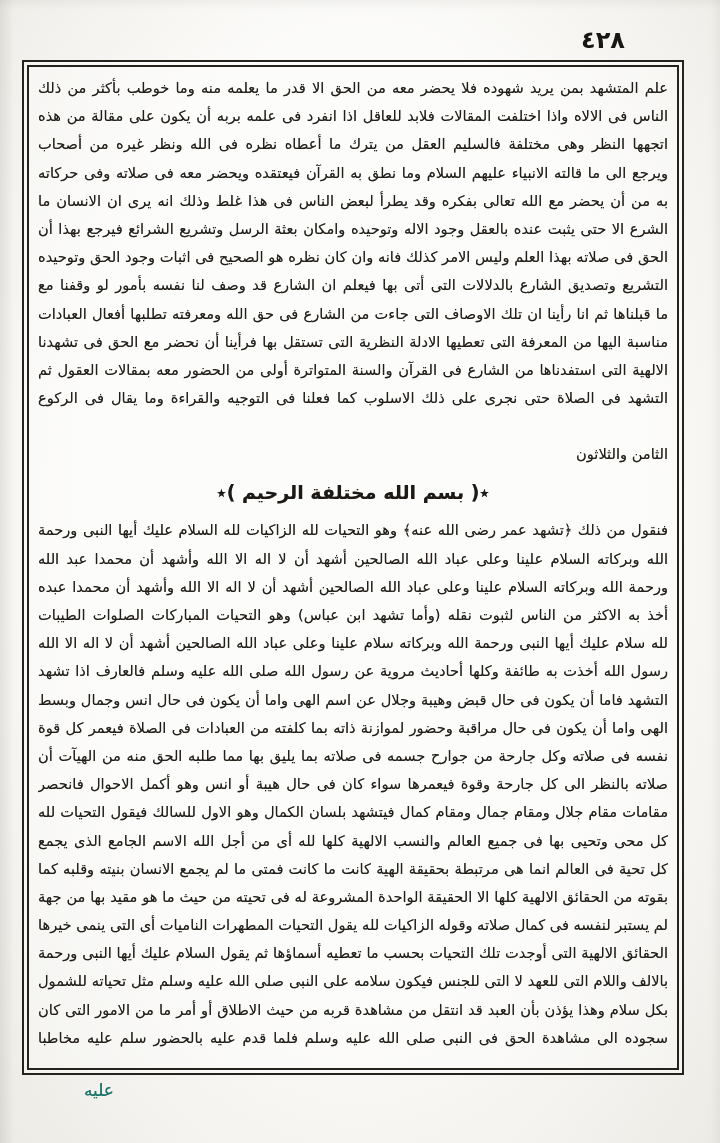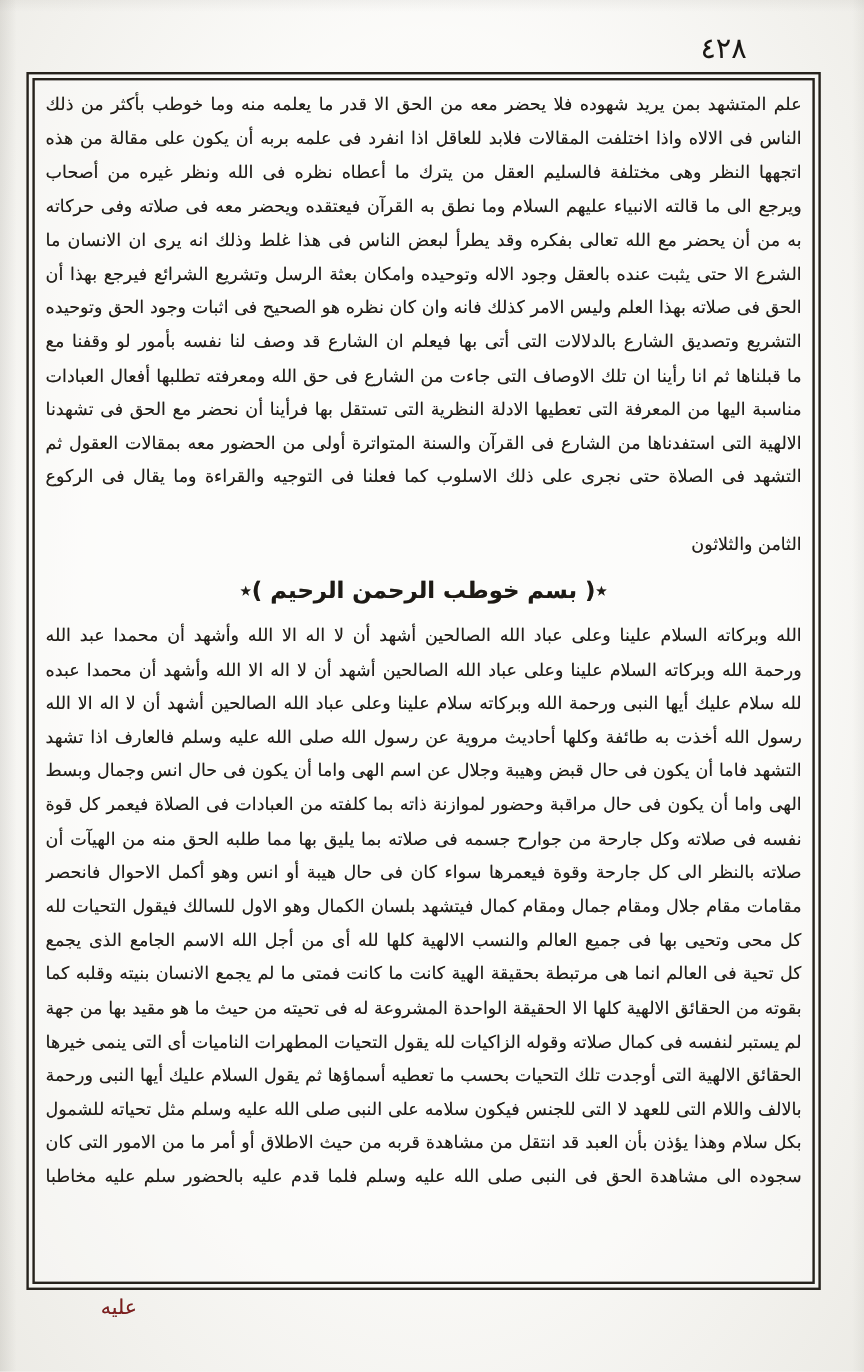--- a/index.html
+++ b/index.html
@@ -23,21 +23,21 @@
       linear-gradient(180deg, rgba(60,55,45,0.05) 0, rgba(60,55,45,0) 10px),
       radial-gradient(ellipse at 50% 45%, rgba(255,255,255,0.6) 55%, rgba(90,84,70,0.06) 100%);
   }
   .page-number {
     position: absolute;
     top: 26px;
     left: 578px;
     width: 50px;
     text-align: center;
     font-size: 24px;
-    font-weight: normal;
+    font-weight: bold;
     letter-spacing: 1px;
     color: #191713;
     direction: rtl;
   }
   .frame {
     position: absolute;
     left: 22px;
     top: 60px;
     width: 662px;
     height: 1015px;
@@ -80,21 +80,21 @@
     line-height: 48px;
     color: #1d1a15;
     text-shadow: 0 0 0.4px rgba(30,26,20,0.5);
   }
   .catchword {
     position: absolute;
     left: 84px;
     top: 1080px;
     font-size: 17px;
     direction: rtl;
-    color: #7f1d1d;
+    color: #0f766e;
     text-shadow: 0 0 0.4px rgba(30,26,20,0.5);
   }
 </style>
 </head>
 <body>
 
 <div class="scan-shade"></div>
 
 <div class="page-number">٤٢٨</div>
 
@@ -111,25 +111,27 @@
         <div class="text-line">الحق فى صلاته بهذا العلم وليس الامر كذلك فانه وان كان نظره هو الصحيح فى اثبات وجود الحق وتوحيده وامكان</div>
         <div class="text-line">التشريع وتصديق الشارع بالدلالات التى أتى بها فيعلم ان الشارع قد وصف لنا نفسه بأمور لو وقفنا مع العقل دونه</div>
         <div class="text-line">ما قبلناها ثم انا رأينا ان تلك الاوصاف التى جاءت من الشارع فى حق الله ومعرفته تطلبها أفعال العبادات وهى أقرب</div>
         <div class="text-line">مناسبة اليها من المعرفة التى تعطيها الادلة النظرية التى تستقل بها فرأينا أن نحضر مع الحق فى تشهدنا وصلاتنا بالمعرفة</div>
         <div class="text-line">الالهية التى استفدناها من الشارع فى القرآن والسنة المتواترة أولى من الحضور معه بمقالات العقول ثم ننظر فيما ورد من</div>
         <div class="text-line">التشهد فى الصلاة حتى نجرى على ذلك الاسلوب كما فعلنا فى التوجيه والقراءة وما يقال فى الركوع والسجود انتهى الجزء</div>
       </div>
 
     <div class="text-line short-line">الثامن والثلاثون</div>
 
-    <div class="basmala">٭( بسم خوطب الرحمن الرحيم )٭</div>
+    <div class="basmala">٭( بسم الله مختلفة الرحيم )٭</div>
 
     <div class="para">
+        <div class="text-line">فنقول من ذلك ﴿تشهد عمر رضى الله عنه﴾ وهو التحيات لله الزاكيات لله السلام عليك أيها النبى ورحمة</div>
         <div class="text-line">الله وبركاته السلام علينا وعلى عباد الله الصالحين أشهد أن لا اله الا الله وأشهد أن محمدا عبد الله ورسوله أخذت</div>
         <div class="text-line">ورحمة الله وبركاته السلام علينا وعلى عباد الله الصالحين أشهد أن لا اله الا الله وأشهد أن محمدا عبده ورسوله</div>
+        <div class="text-line">أخذ به الاكثر من الناس لثبوت نقله (وأما تشهد ابن عباس) وهو التحيات المباركات الصلوات الطيبات</div>
         <div class="text-line">لله سلام عليك أيها النبى ورحمة الله وبركاته سلام علينا وعلى عباد الله الصالحين أشهد أن لا اله الا الله وأن محمدا</div>
         <div class="text-line">رسول الله أخذت به طائفة وكلها أحاديث مروية عن رسول الله صلى الله عليه وسلم فالعارف اذا تشهد بهذا</div>
         <div class="text-line">التشهد فاما أن يكون فى حال قبض وهيبة وجلال عن اسم الهى واما أن يكون فى حال انس وجمال وبسط عن اسم</div>
         <div class="text-line">الهى واما أن يكون فى حال مراقبة وحضور لموازنة ذاته بما كلفته من العبادات فى الصلاة فيعمر كل قوة من قوى</div>
         <div class="text-line">نفسه فى صلاته وكل جارحة من جوارح جسمه فى صلاته بما يليق بها مما طلبه الحق منه من الهيآت أن يكون عليها فى</div>
         <div class="text-line">صلاته بالنظر الى كل جارحة وقوة فيعمرها سواء كان فى حال هيبة أو انس وهو أكمل الاحوال فانحصر الامر فى ثلاثة</div>
         <div class="text-line">مقامات مقام جلال ومقام جمال ومقام كمال فيتشهد بلسان الكمال وهو الاول للسالك فيقول التحيات لله أى تحيات</div>
         <div class="text-line">كل محى وتحيى بها فى جميع العالم والنسب الالهية كلها لله أى من أجل الله الاسم الجامع الذى يجمع حقائقها وذلك لان</div>
         <div class="text-line">كل تحية فى العالم انما هى مرتبطة بحقيقة الهية كانت ما كانت فمتى ما لم يجمع الانسان بنيته وقلبه كما جمع بلفظة التحيات</div>
         <div class="text-line">بقوته من الحقائق الالهية كلها الا الحقيقة الواحدة المشروعة له فى تحيته من حيث ما هو مقيد بها من جهة شرعه خاصة</div>

